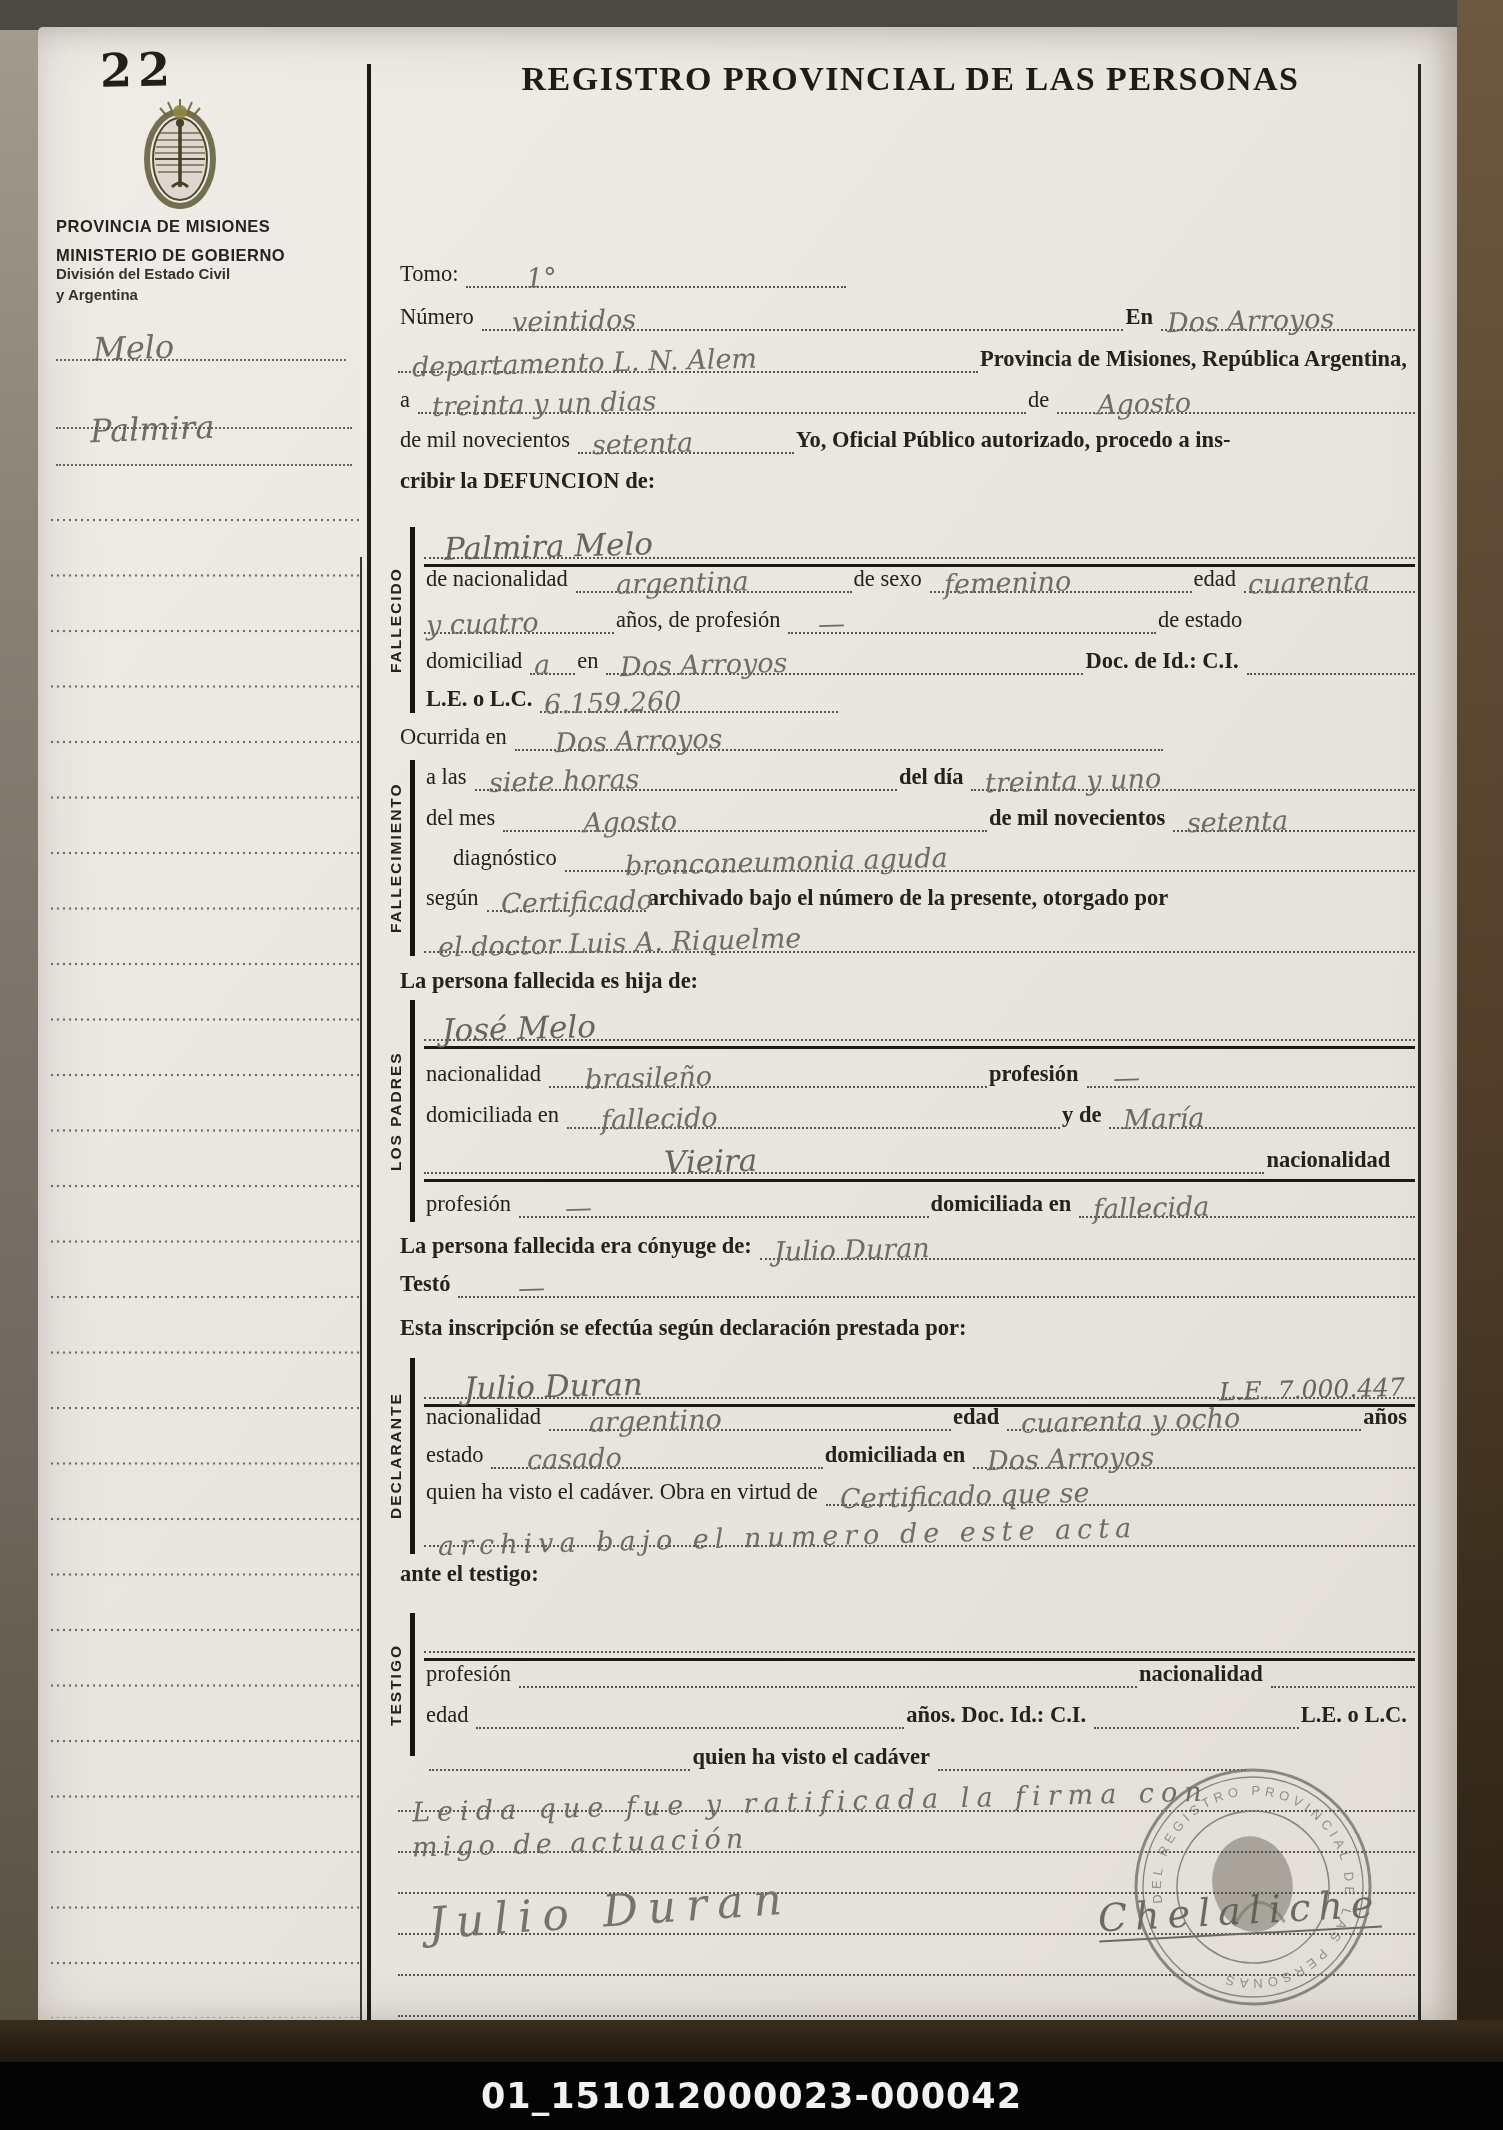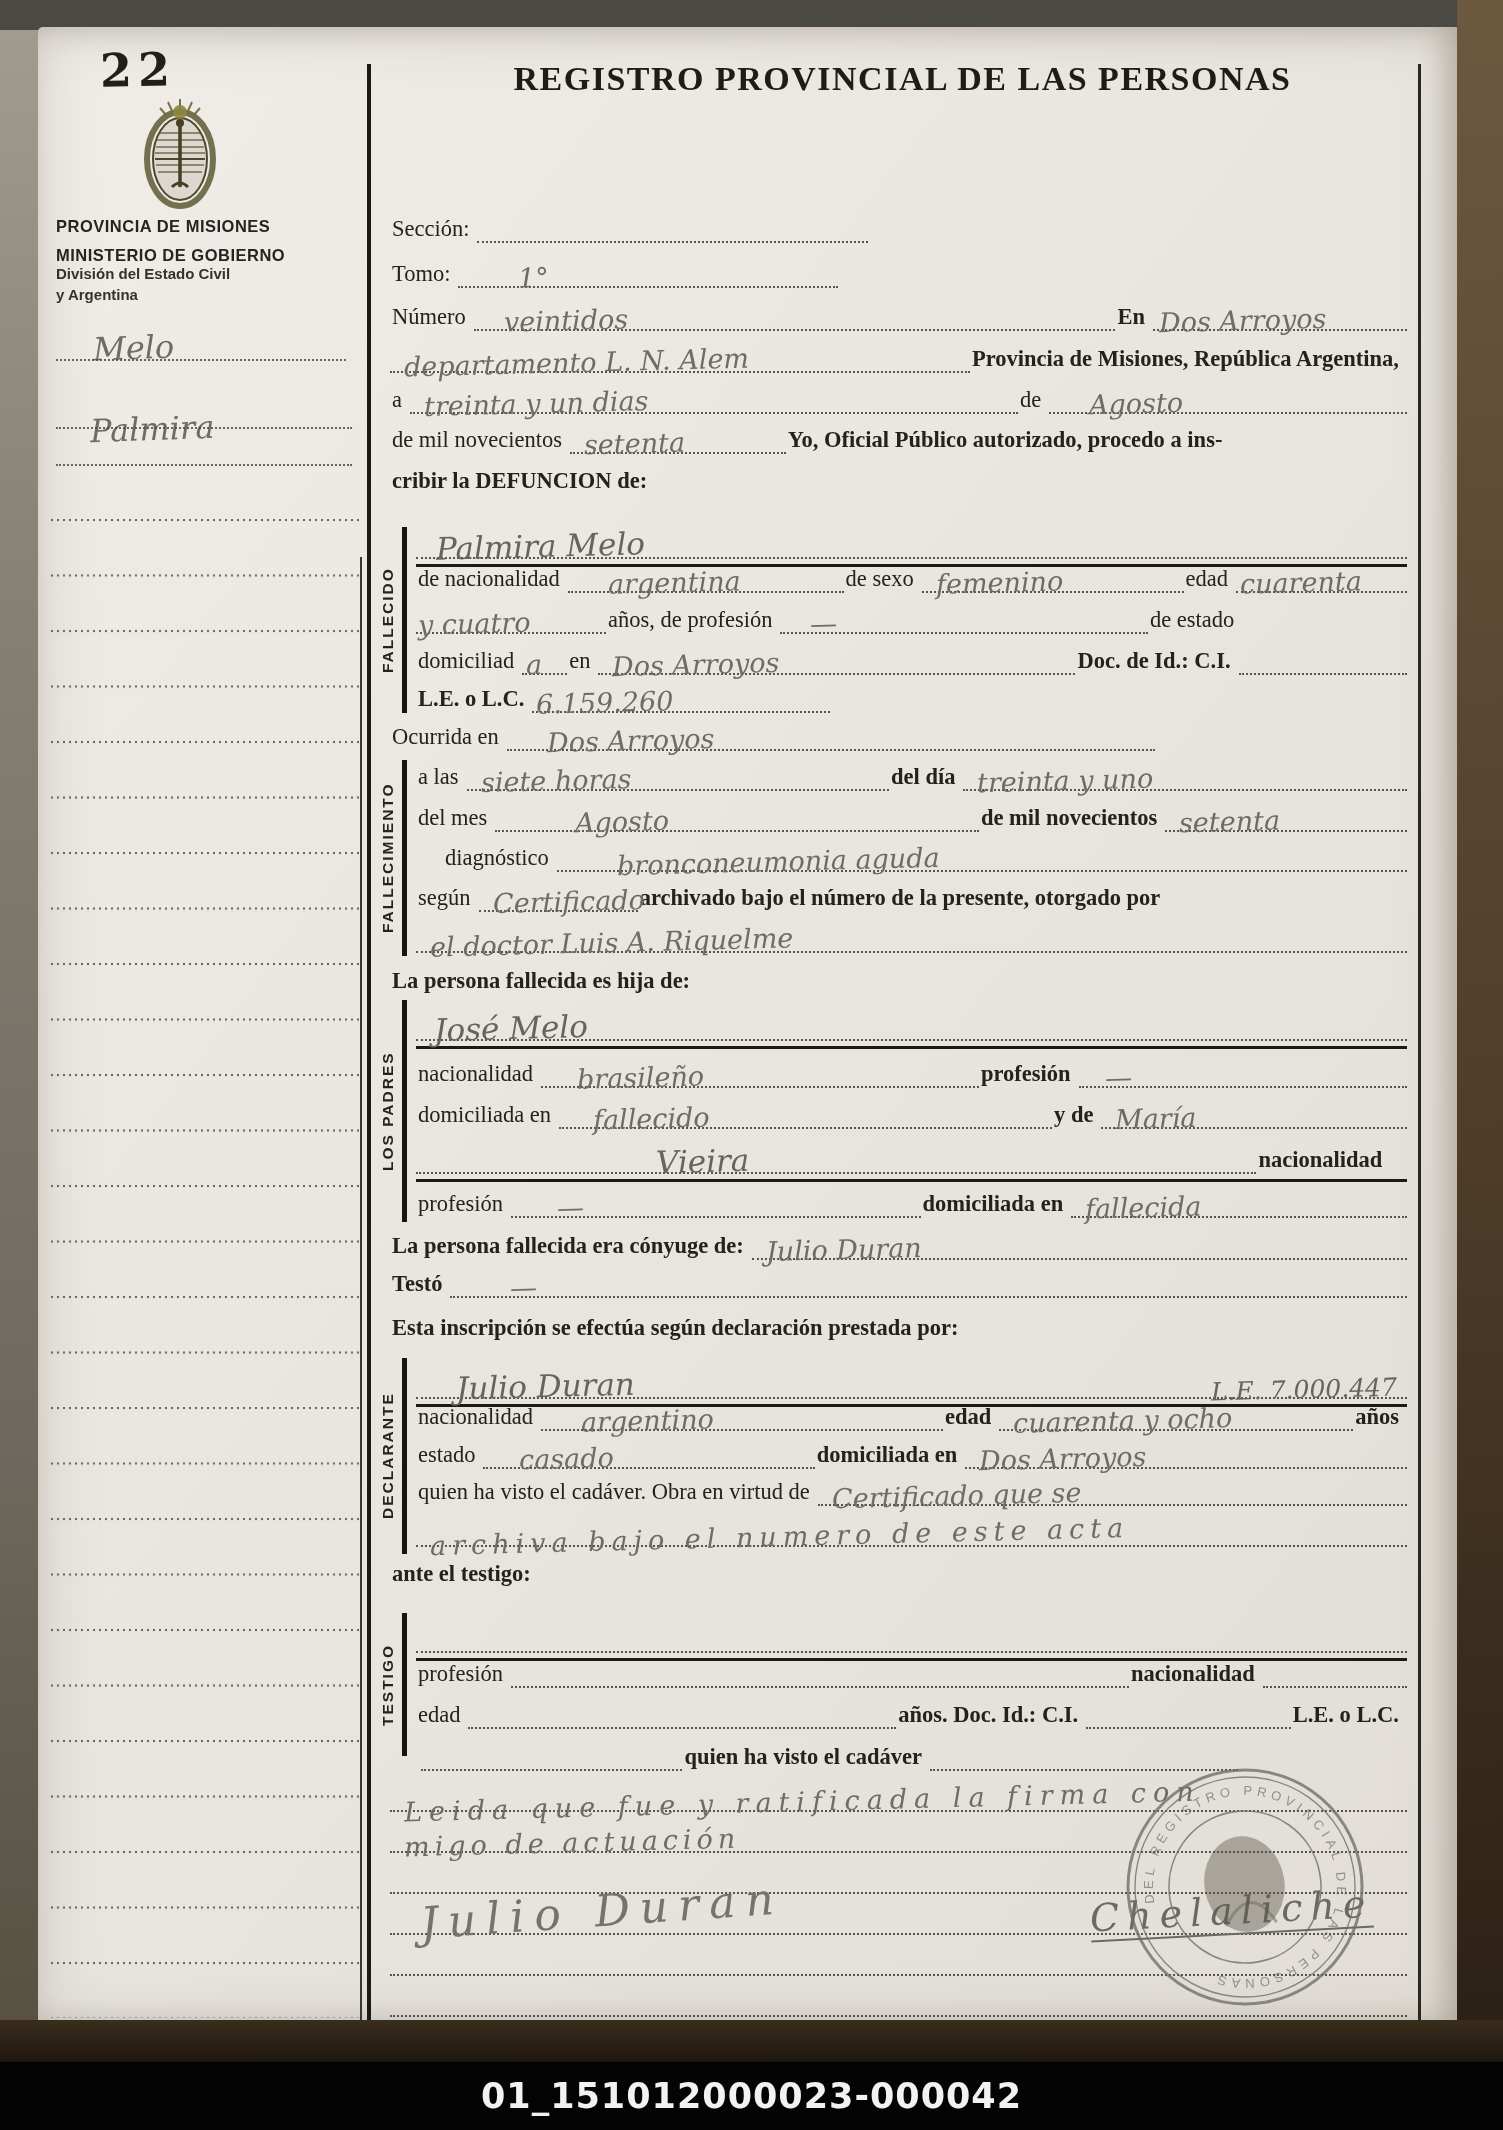--- a/index.html
+++ b/index.html
@@ -33,21 +33,21 @@
   .margin-name{position:absolute;font-size:32px;transform:rotate(-2deg);}
   .margin-line{position:absolute;border-bottom:2.5px dotted rgba(70,65,58,.8);}
   .margin-dots{position:absolute;left:12px;top:491px;width:312px;height:1500px;
     background-image:radial-gradient(circle at 2px 2px, rgba(70,65,58,.75) 1.1px, transparent 1.6px);
     background-size:6px 55.5px;}
   
   .vrule-main{position:absolute;left:329px;top:37px;width:4px;height:1957px;background:#1c1a15;}
   .vrule-thin{position:absolute;left:322px;top:530px;width:2px;height:1464px;background:#3a372f;}
   .vrule-right{position:absolute;left:1380px;top:37px;width:3px;height:1957px;background:#2a2721;}
   
-  .form{position:absolute;left:352px;top:0;width:1025px;height:2001px;}
+  .form{position:absolute;left:360px;top:0;width:1025px;height:2001px;}
   .title{position:absolute;left:0;top:33px;width:100%;text-align:center;font-weight:bold;
          font-size:34px;letter-spacing:1.5px;color:#1e1c16;}
   .row{position:absolute;left:0;right:8px;height:36px;display:flex;align-items:flex-end;}
   .row.ind{left:26px;}
   .lbl{white-space:nowrap;font-size:22.5px;color:#24221c;padding:0 8px 1px 2px;line-height:1.1;}
   .dot{flex:1;border-bottom:2.5px dotted rgba(62,57,50,.85);position:relative;height:100%;}
   .sp{position:relative;height:100%;}
   .dot .hw{position:absolute;bottom:-7px;left:14px;font-size:27px;white-space:nowrap;
            transform:rotate(-1.5deg);}
   .dot .hw.r{left:auto;right:10px;}
@@ -112,25 +112,20 @@
     <div class="margin-line" style="left:18px;top:437px;width:296px;"></div>
     <div class="margin-dots"></div>
 
     <div class="vrule-thin"></div>
     <div class="vrule-main"></div>
     <div class="vrule-right"></div>
 
     <div class="form">
       <div class="title">REGISTRO PROVINCIAL DE LAS PERSONAS</div>
 
-      <div class="row" style="top:180px;">
-        <span class="lbl">Sección:</span>
-        <span class="dot" style="flex:.42;"></span>
-        <span class="sp" style="flex:.58;"></span>
-      </div>
       <div class="row" style="top:225px;">
         <span class="lbl">Tomo:</span>
         <span class="dot" style="flex:.40;">
             <span class="hw" style="left:60px;">1°</span>
           </span>
         <span class="sp" style="flex:.60;"></span>
       </div>
       <div class="row" style="top:268px;">
         <span class="lbl">Número</span>
         <span class="dot" style="flex:2.4;">

